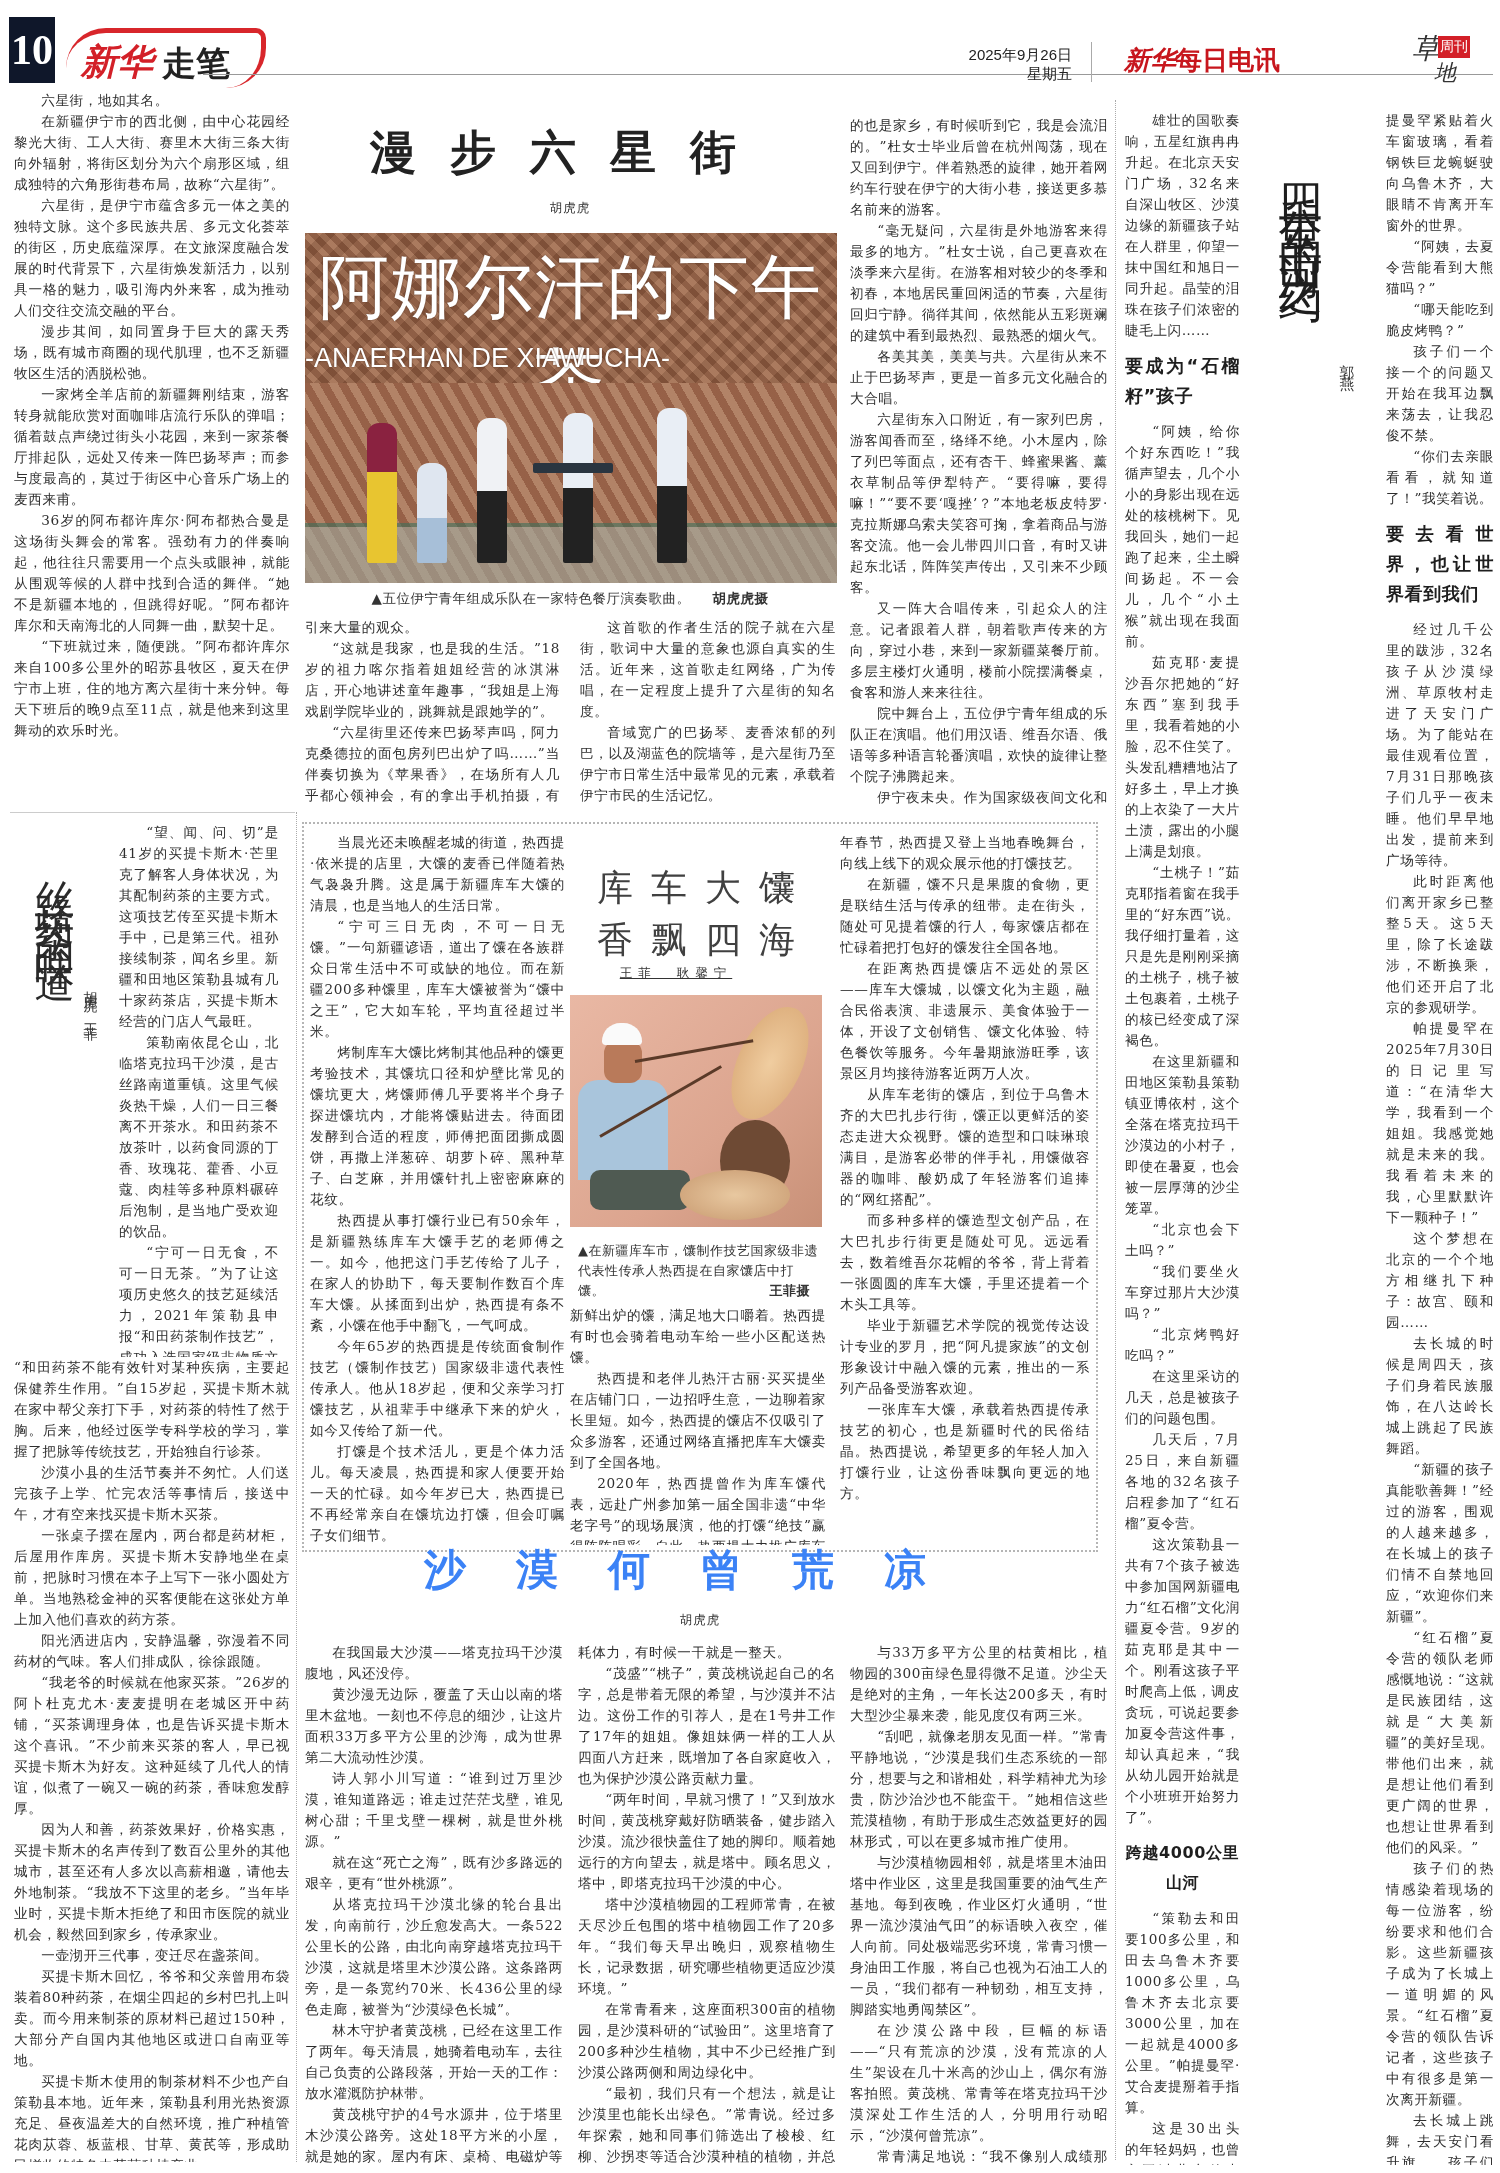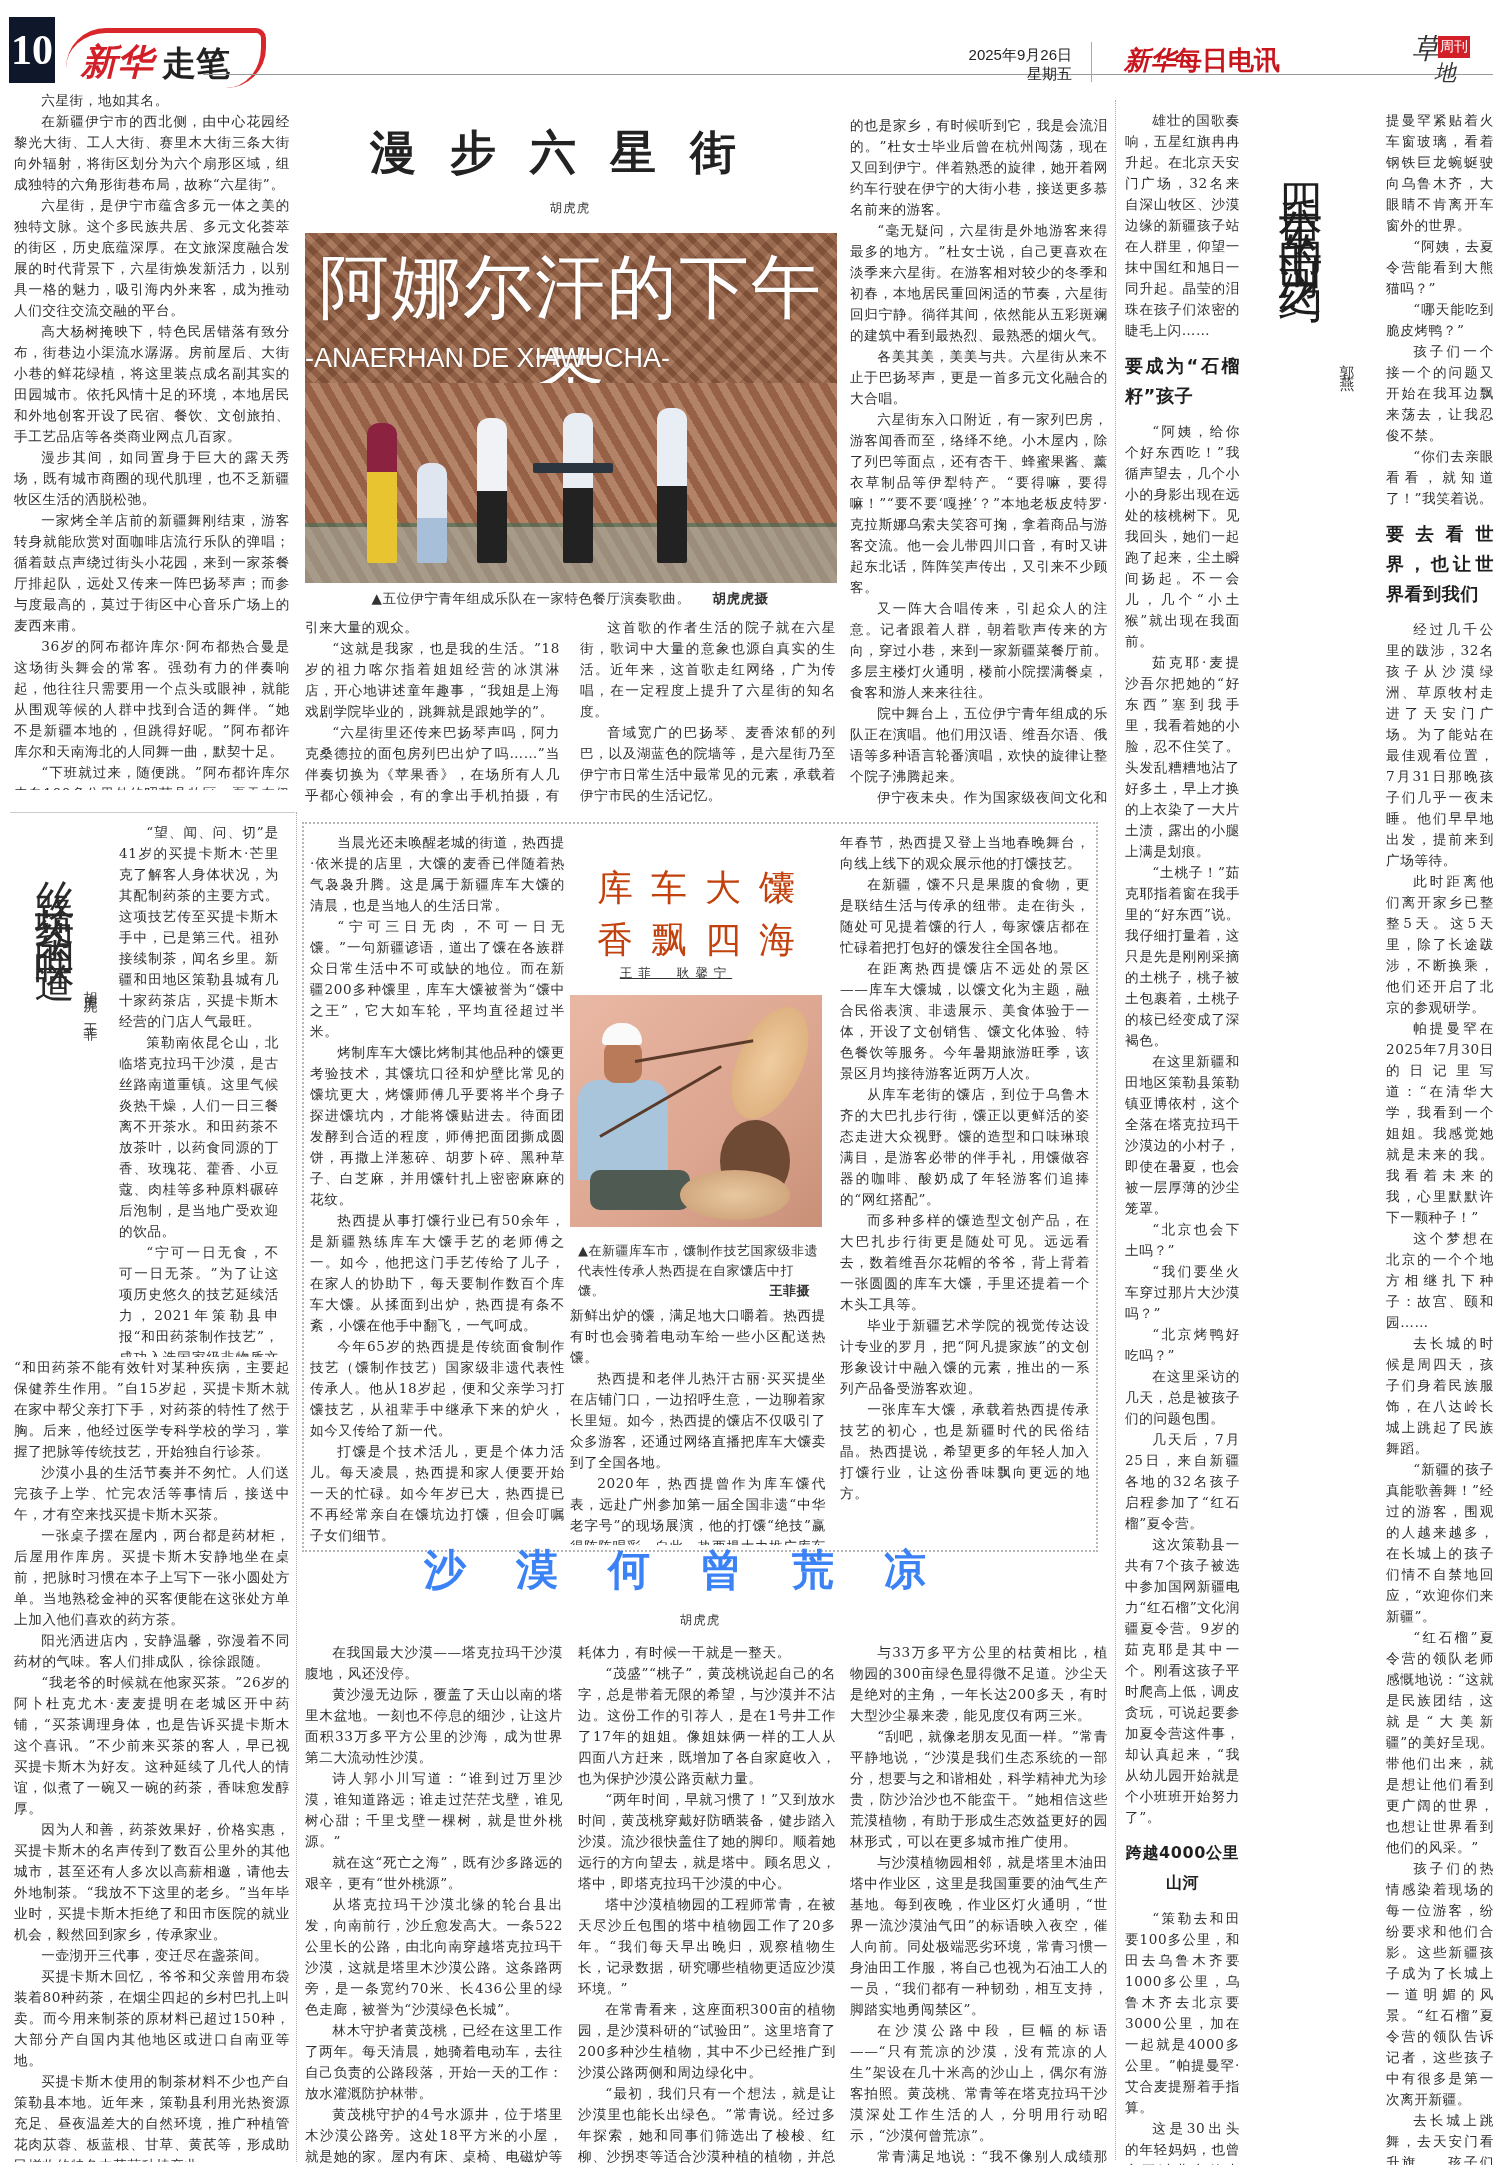--- a/index.html
+++ b/index.html
@@ -44,21 +44,21 @@
       #a67a60; }
   .figure { position: absolute; bottom: 20px; width: 30px; border-radius: 12px 12px 2px 2px; }
   .photo-caption { position: absolute; left: 300px; top: 590px; width: 540px; text-align: center; font-size: 13.5px; color: #333; letter-spacing: 0.5px; }
   .photo-caption .credit { font-family: "DejaVu Sans", sans-serif; font-weight: bold; margin-left: 22px; }
 
   .headline-v { position: absolute; font-family: "DejaVu Sans", sans-serif; color: #1e1e1e; writing-mode: vertical-rl; text-orientation: upright; }
   .byline-v { position: absolute; writing-mode: vertical-rl; text-orientation: upright; font-size: 15px; color: #333; letter-spacing: 12px; }
   .subhead { font-family: "DejaVu Sans", sans-serif; font-weight: bold; font-size: 18px; line-height: 30px; color: #1e1e1e; margin: 10px 0; text-indent: 0 !important; }
 
   .wavy-box { position: absolute; left: 302px; top: 822px; width: 796px; height: 730px; border: 2px dotted #b5b5b5; }
-  .headline-ku { position: absolute; left: 565px; top: 862px; width: 280px; text-align: center; font-size: 36px; line-height: 52px; color: #c2410c; letter-spacing: 18px; font-family: "DejaVu Serif", serif; }
+  .headline-ku { position: absolute; left: 565px; top: 862px; width: 280px; text-align: center; font-size: 36px; line-height: 52px; color: #404040; letter-spacing: 18px; font-family: "DejaVu Serif", serif; }
   .photo-nang { position: absolute; left: 570px; top: 995px; width: 252px; height: 232px; overflow: hidden;
     background: linear-gradient(135deg, #e9b8a4 0%, #dca58f 60%, #c89077 100%); }
   .photo-nang .hat { position: absolute; left: 32px; top: 28px; width: 40px; height: 22px; background: #fafafa; border-radius: 20px 20px 4px 4px; }
   .photo-nang .face { position: absolute; left: 34px; top: 46px; width: 38px; height: 42px; background: #b97a5a; border-radius: 12px; }
   .photo-nang .body { position: absolute; left: 8px; top: 85px; width: 90px; height: 100px; background: #a9c5dc; border-radius: 20px 20px 0 0; }
   .photo-nang .legs { position: absolute; left: 20px; top: 175px; width: 100px; height: 40px; background: #4f5a52; border-radius: 10px; }
   .photo-nang .nang1 { position: absolute; left: 168px; top: 8px; width: 64px; height: 120px; background: radial-gradient(#f0cda0, #d8a774); border-radius: 50%; transform: rotate(25deg); }
   .photo-nang .nang2 { position: absolute; left: 110px; top: 175px; width: 110px; height: 50px; background: radial-gradient(#e8c8a0, #c89a70); border-radius: 50%; }
   .photo-nang .pit { position: absolute; left: 150px; top: 125px; width: 70px; height: 82px; background: #6e4a34; border-radius: 50%; }
   .photo-nang .stick1 { position: absolute; left: 65px; top: 65px; width: 120px; height: 3px; background: #5a3a28; transform: rotate(-10deg); transform-origin: left; }
@@ -94,21 +94,20 @@
     <span class="cao">草</span>
     <span class="di">地</span>
     <span class="zk">周刊</span>
   </div>
 </div>
 
 <div class="col" style="left:14px; top:90px; width:276px; height:700px; overflow:hidden;">
   <p>六星街，地如其名。</p>
   <p>在新疆伊宁市的西北侧，由中心花园经黎光大街、工人大街、赛里木大街三条大街向外辐射，将街区划分为六个扇形区域，组成独特的六角形街巷布局，故称“六星街”。</p>
   <p>六星街，是伊宁市蕴含多元一体之美的独特文脉。这个多民族共居、多元文化荟萃的街区，历史底蕴深厚。在文旅深度融合发展的时代背景下，六星街焕发新活力，以别具一格的魅力，吸引海内外来客，成为推动人们交往交流交融的平台。</p>
-  <p>高大杨树掩映下，特色民居错落有致分布，街巷边小渠流水潺潺。房前屋后、大街小巷的鲜花绿植，将这里装点成名副其实的田园城市。依托风情十足的环境，本地居民和外地创客开设了民宿、餐饮、文创旅拍、手工艺品店等各类商业网点几百家。</p>
   <p>漫步其间，如同置身于巨大的露天秀场，既有城市商圈的现代肌理，也不乏新疆牧区生活的洒脱松弛。</p>
   <p>一家烤全羊店前的新疆舞刚结束，游客转身就能欣赏对面咖啡店流行乐队的弹唱；循着鼓点声绕过街头小花园，来到一家茶餐厅排起队，远处又传来一阵巴扬琴声；而参与度最高的，莫过于街区中心音乐广场上的麦西来甫。</p>
   <p>36岁的阿布都许库尔·阿布都热合曼是这场街头舞会的常客。强劲有力的伴奏响起，他往往只需要用一个点头或眼神，就能从围观等候的人群中找到合适的舞伴。“她不是新疆本地的，但跳得好呢。”阿布都许库尔和天南海北的人同舞一曲，默契十足。</p>
   <p>“下班就过来，随便跳。”阿布都许库尔来自100多公里外的昭苏县牧区，夏天在伊宁市上班，住的地方离六星街十来分钟。每天下班后的晚9点至11点，就是他来到这里舞动的欢乐时光。</p>
 
 </div>
 
 <div class="headline-main">漫步六星街</div>
 <div class="byline" style="left:300px; top:200px; width:540px;">胡虎虎</div>
 

